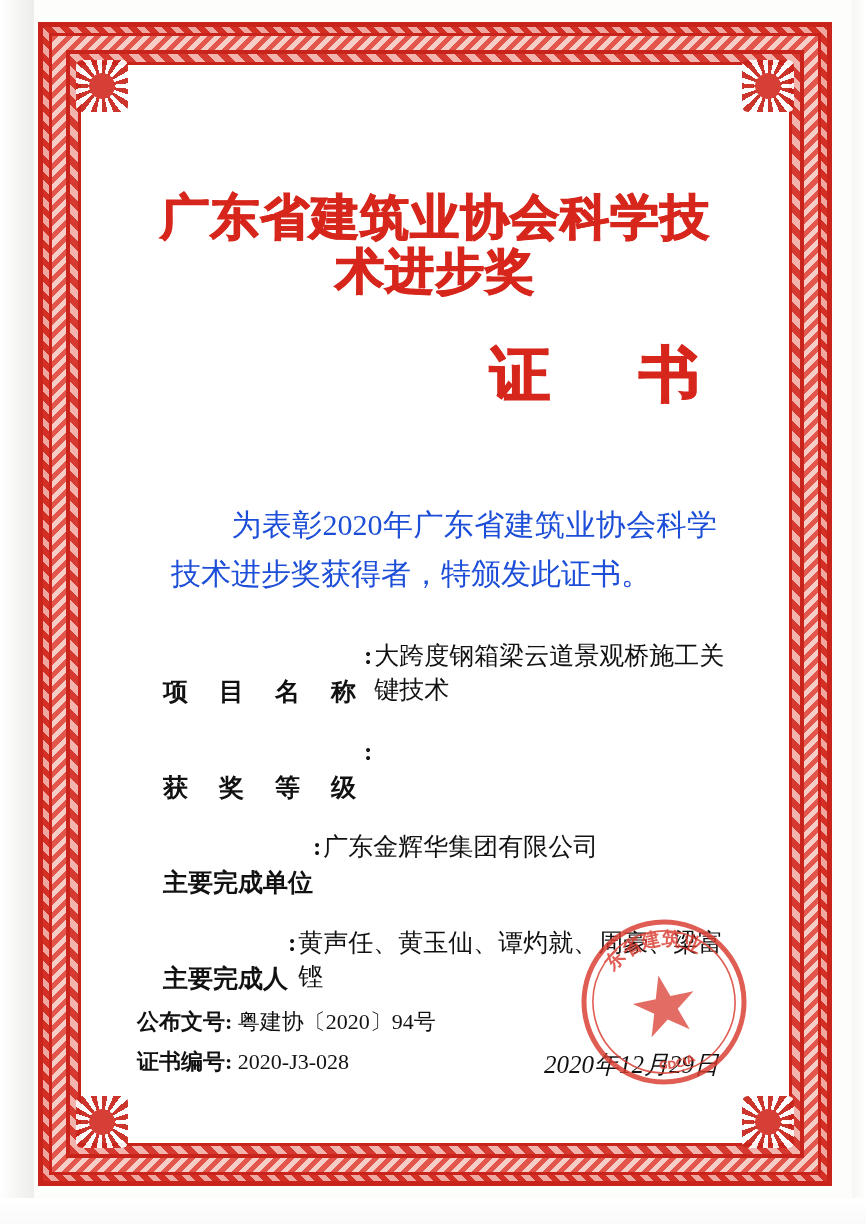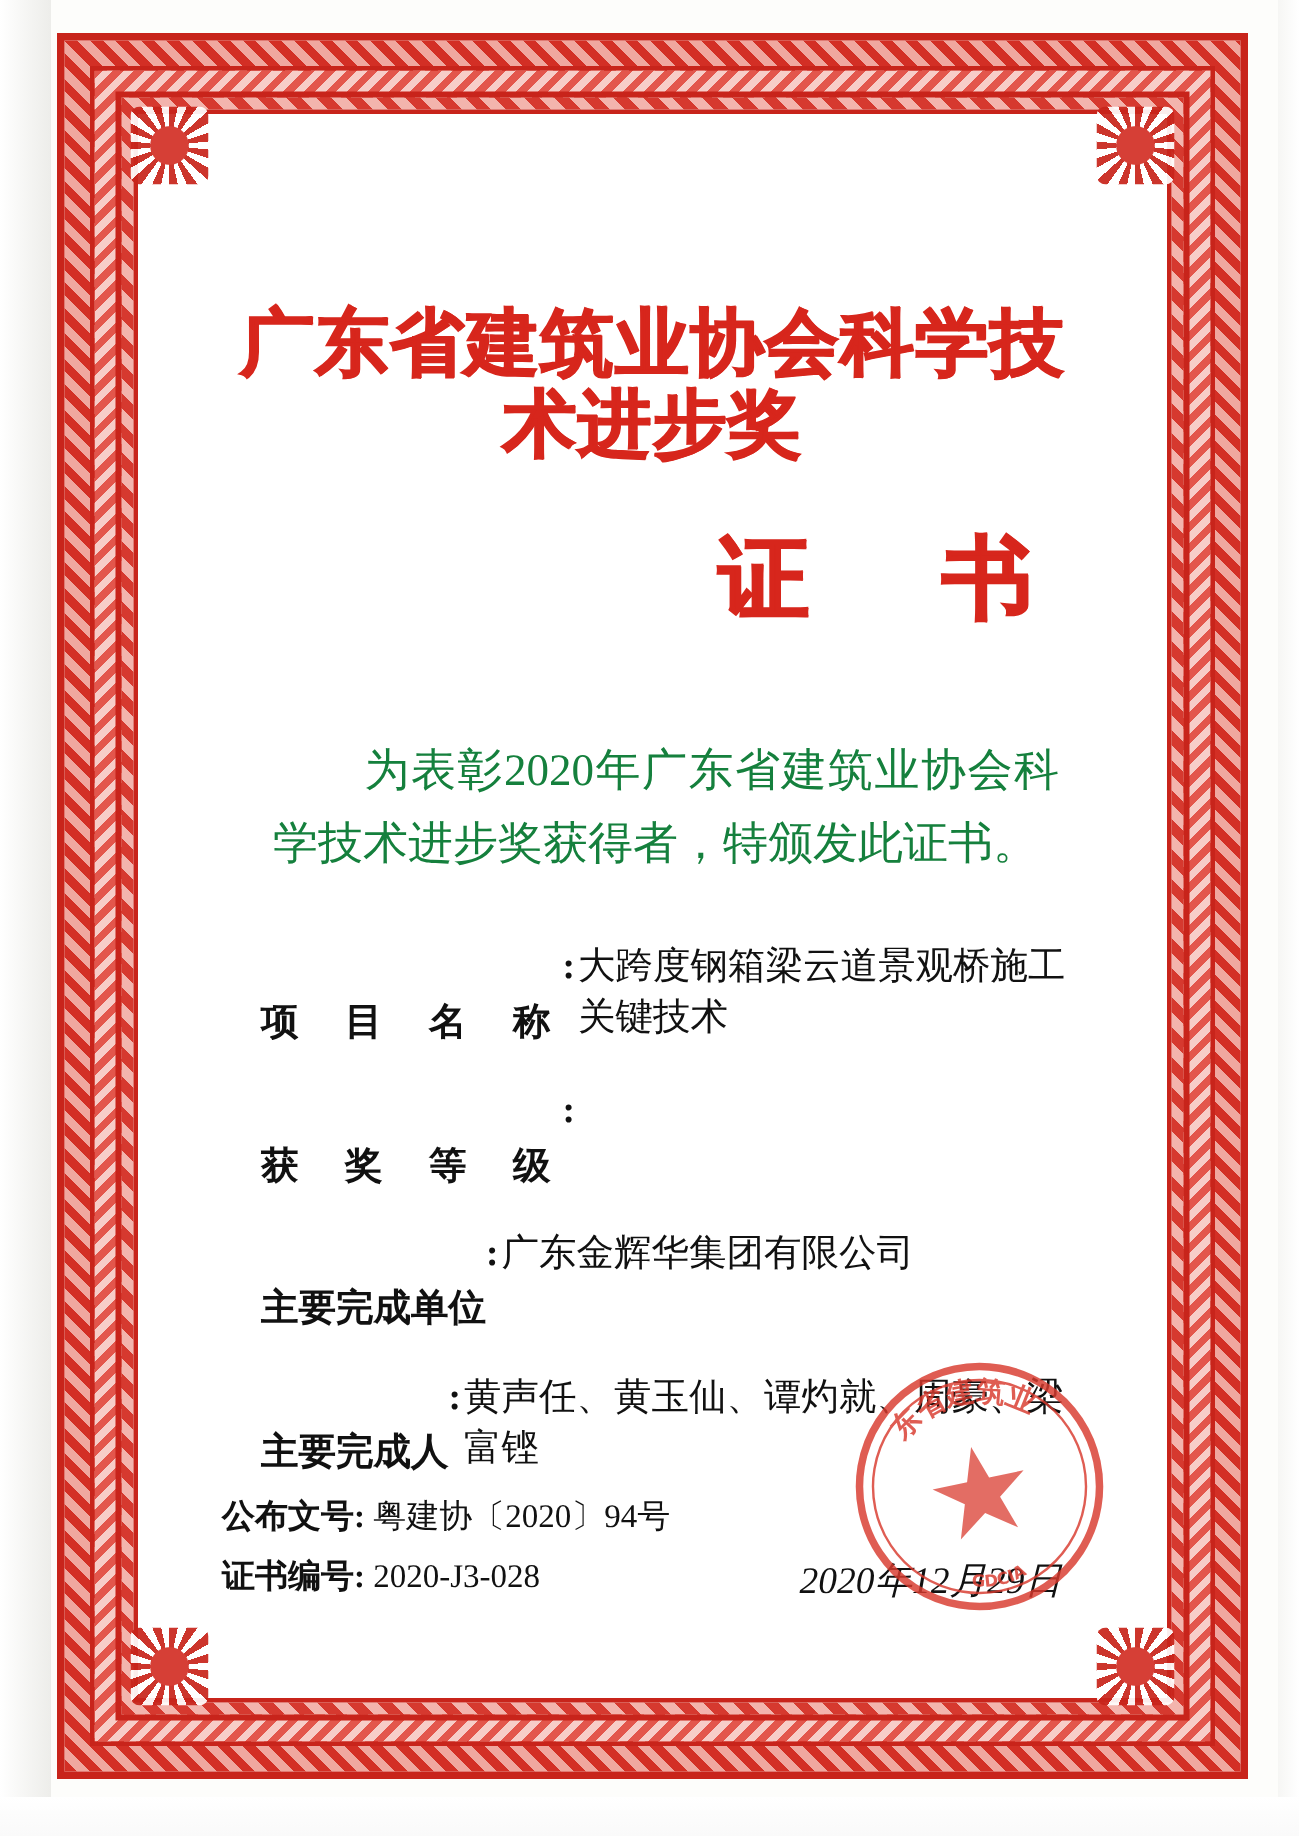--- a/index.html
+++ b/index.html
@@ -47,21 +47,21 @@
     left: 38px;
     top: 22px;
     width: 794px;
     height: 1164px;
     box-sizing: border-box;
     border: 5px solid #c8241b;
     background:
       repeating-linear-gradient(45deg,
         #d32f25 0px, #d32f25 6px,
         #f0a79f 6px, #f0a79f 12px);
-    padding: 17px;
+    padding: 6px;
   }
   #border-frame-inner {
     position: relative;
     width: 100%;
     height: 100%;
     box-sizing: border-box;
     border: 3px solid #c8241b;
     background:
       repeating-linear-gradient(-45deg,
         #e3564c 0px, #e3564c 5px,
@@ -135,25 +135,25 @@
     font-family: "DejaVu Sans", sans-serif;
     font-weight: 700;
     font-size: 60px;
     letter-spacing: 34px;
     margin-top: 36px;
     -webkit-text-stroke: 1.5px #d7261c;
     text-shadow: 1px 0 0 #d7261c;
   }
 
   #citation {
-    margin-top: 62px;
+    margin-top: 84px;
     padding: 0 16px 0 34px;
     font-size: 30px;
     line-height: 1.65;
-    color: #15803d;
+    color: #1d4ed8;
     text-align: justify;
     font-family: "Liberation Serif", serif;
   }
   #citation .indent { display: inline-block; width: 60px; }
 
   #fields {
     margin-top: 40px;
     padding-left: 26px;
     padding-right: 8px;
   }

